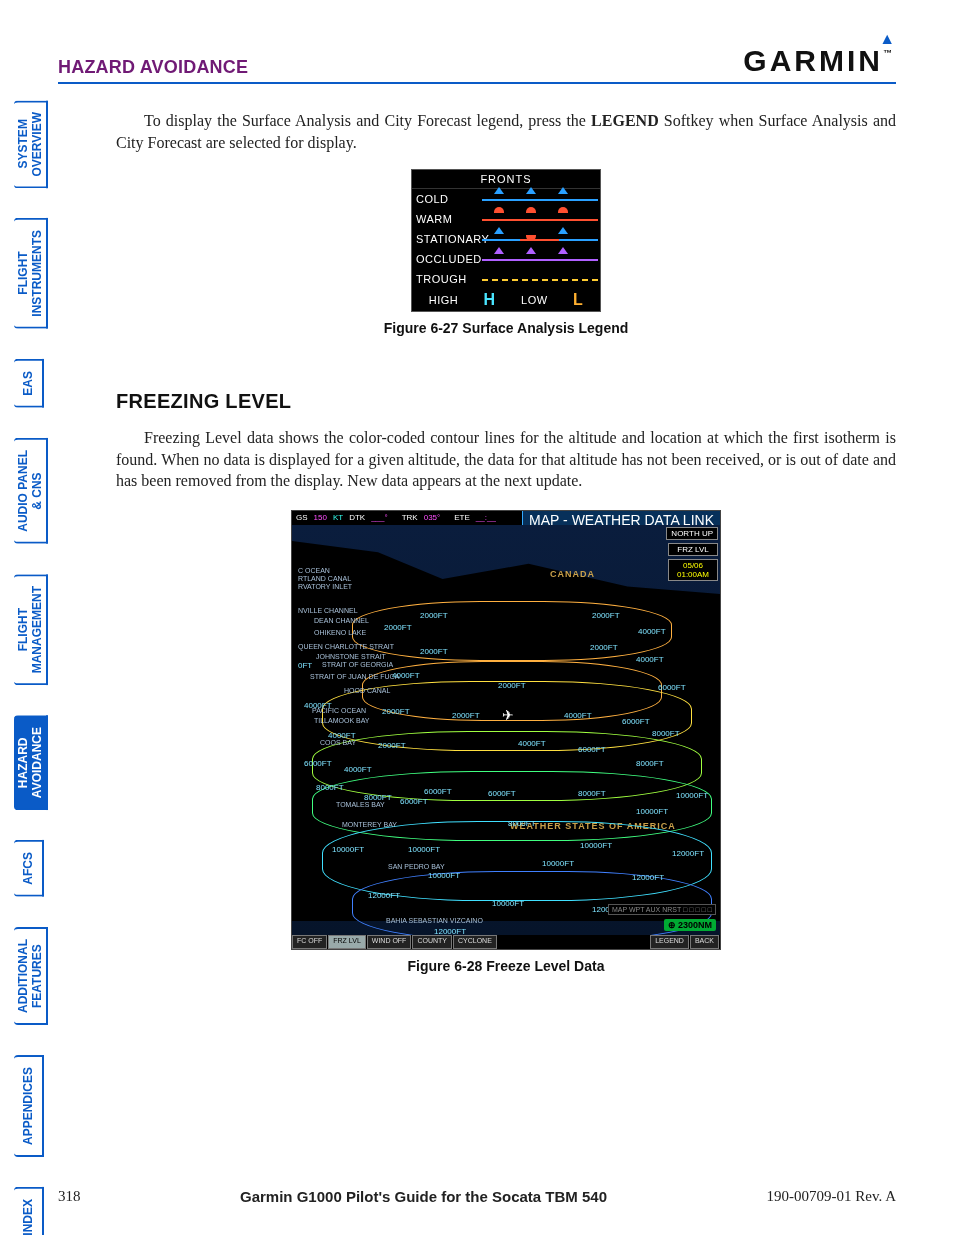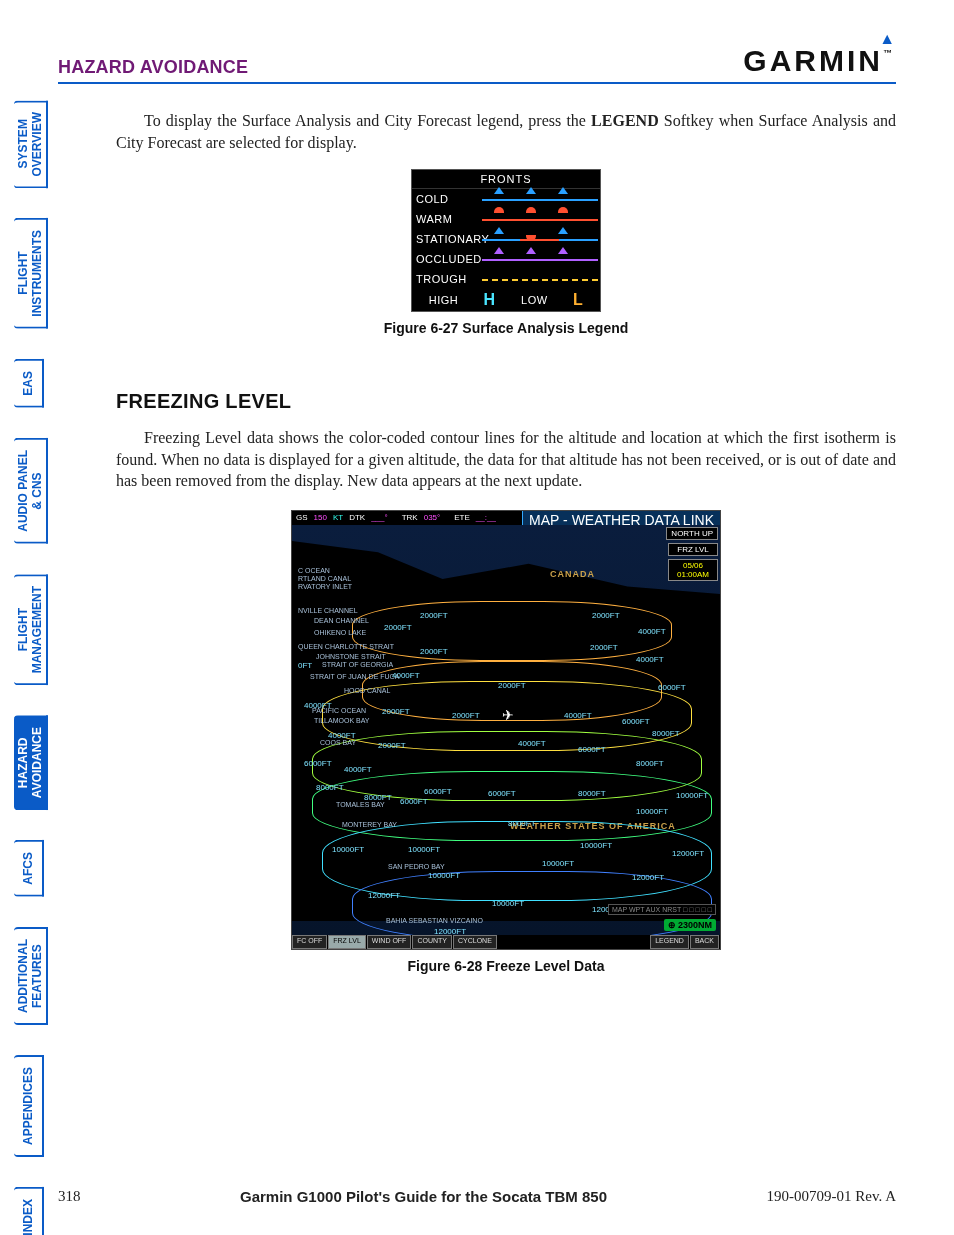--- a/index.html
+++ b/index.html
@@ -463,15 +463,15 @@
           <div class="sk">BACK</div>
         </div>
     </div>
   </div>
   <div class="fig-caption">Figure 6-28  Freeze Level Data</div>
 
 </div>
 
 <div class="footer">
   <span class="pg">318</span>
-  <span class="mid">Garmin G1000 Pilot's Guide for the Socata TBM 850</span>
+  <span class="mid">Garmin G1000 Pilot's Guide for the Socata TBM 540</span>
   <span class="rev">190-00709-01  Rev. A</span>
 </div>
 
 </body></html>

